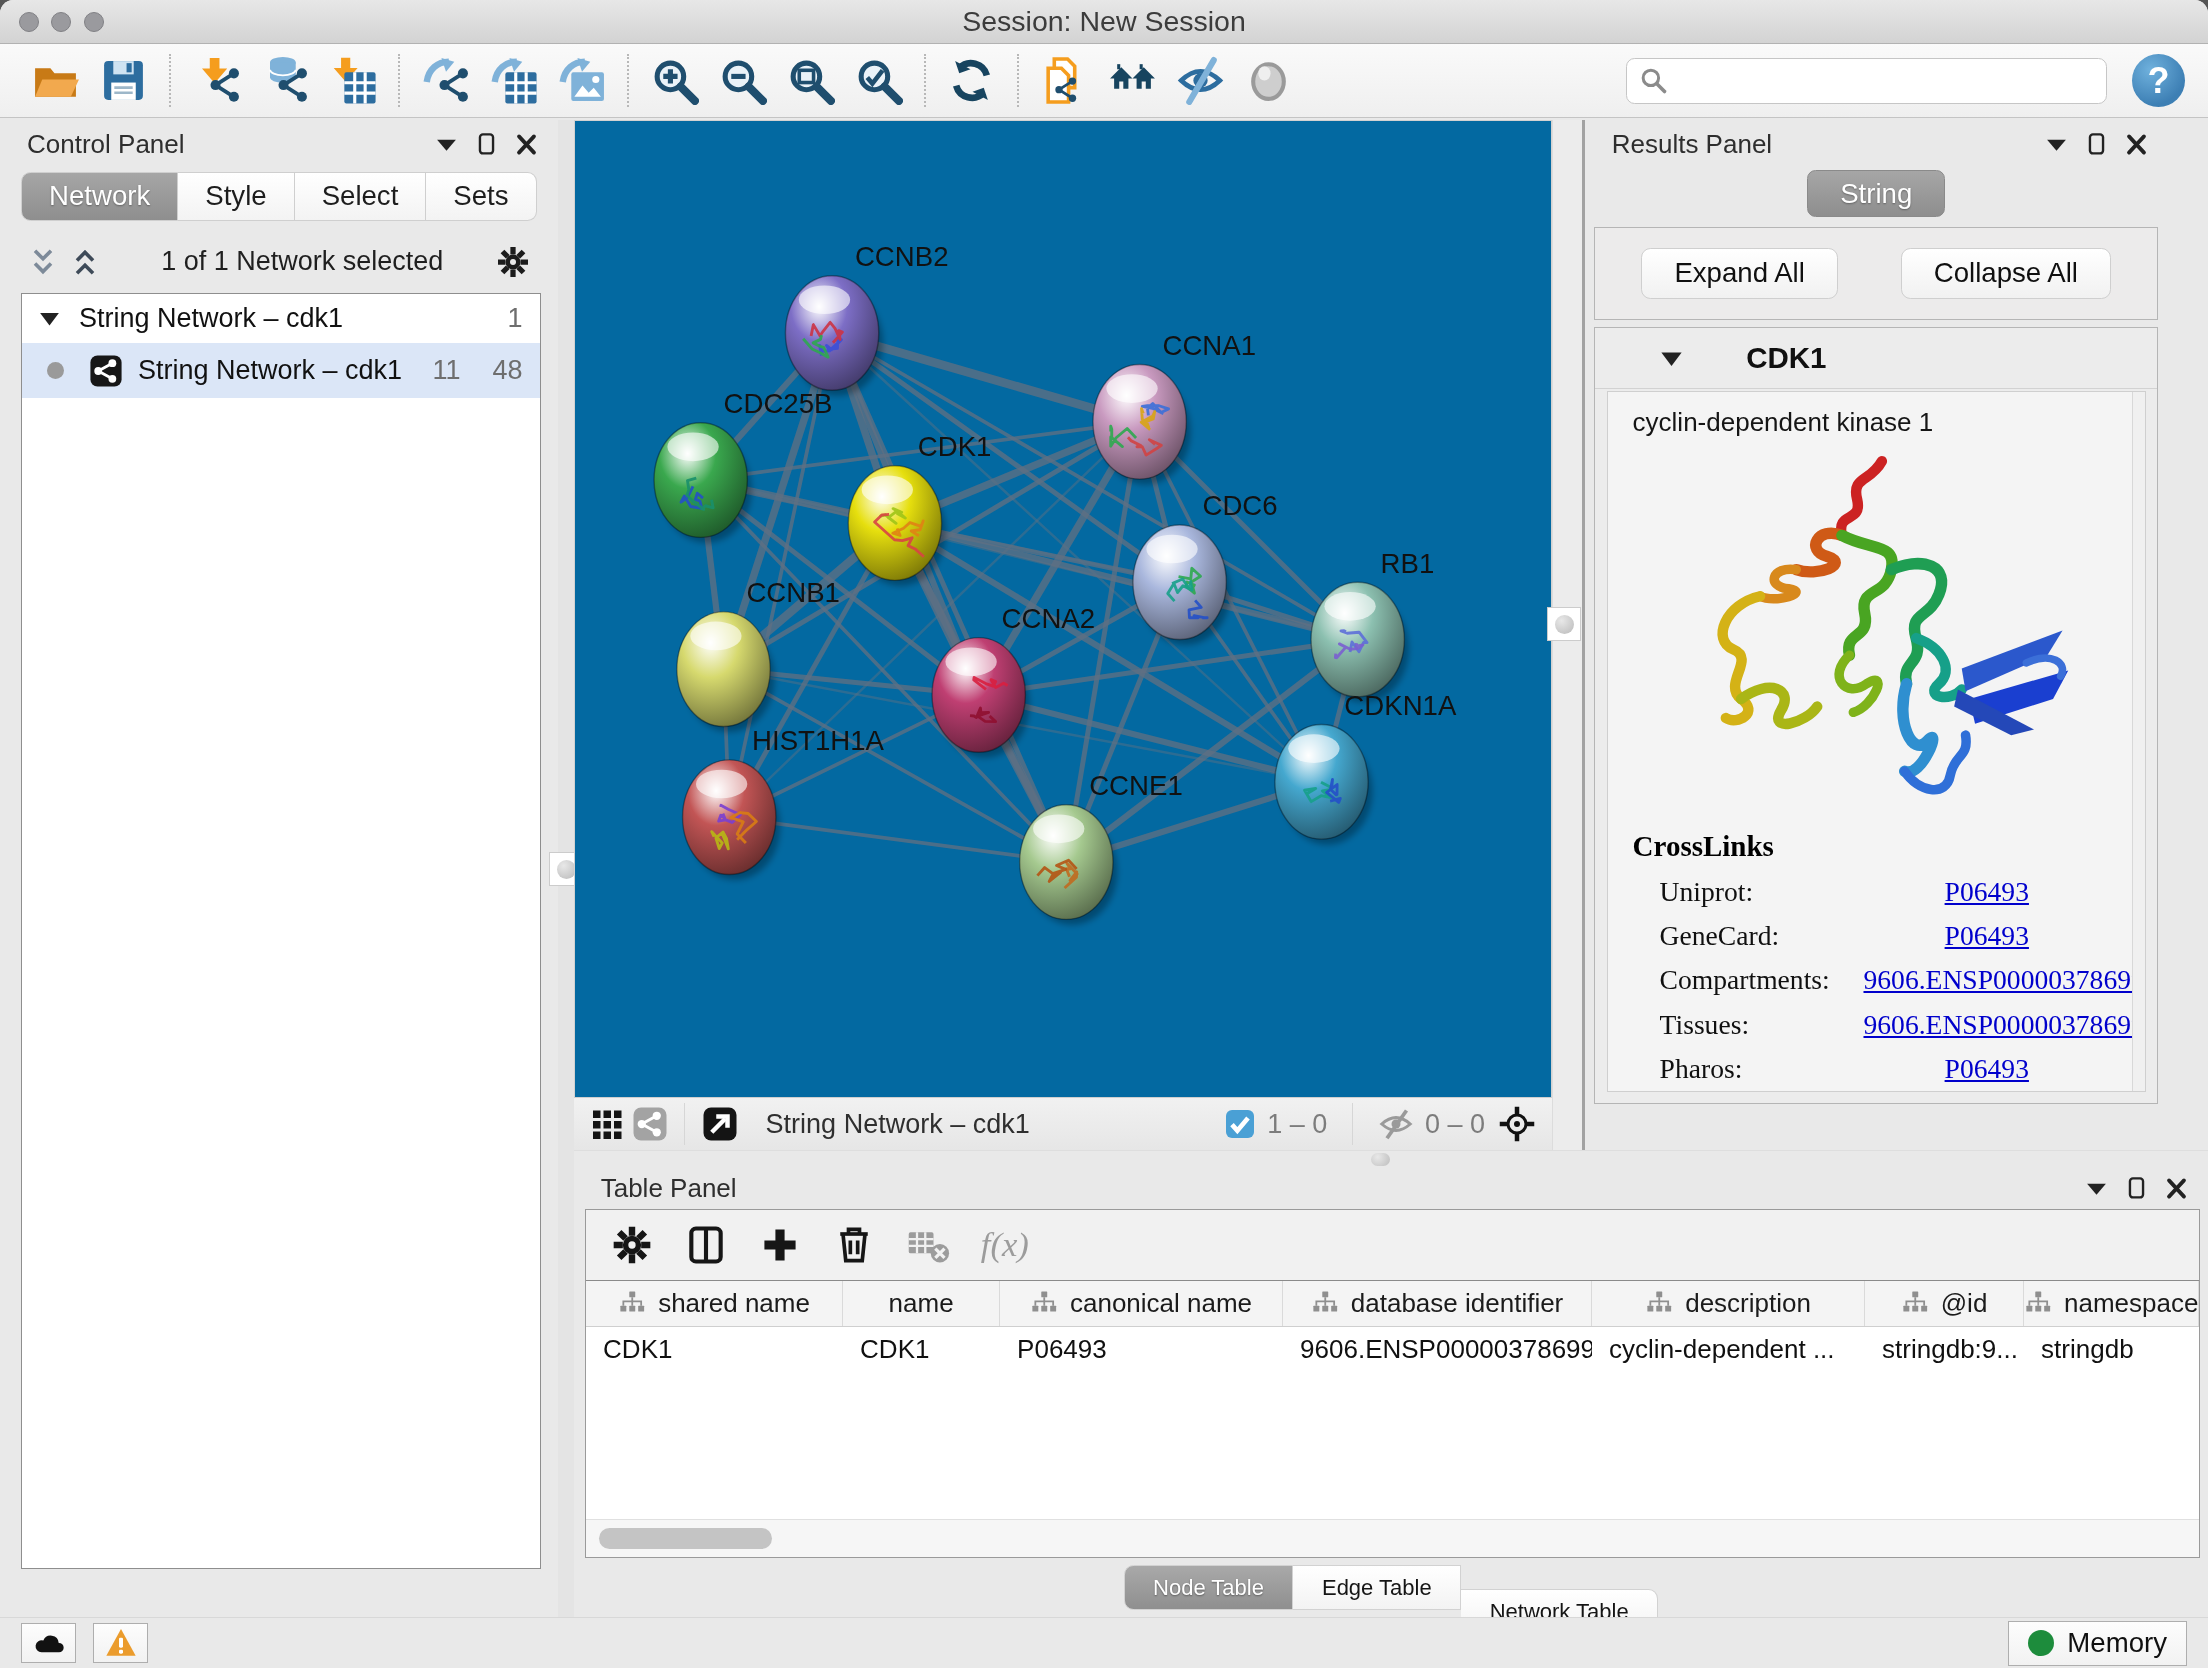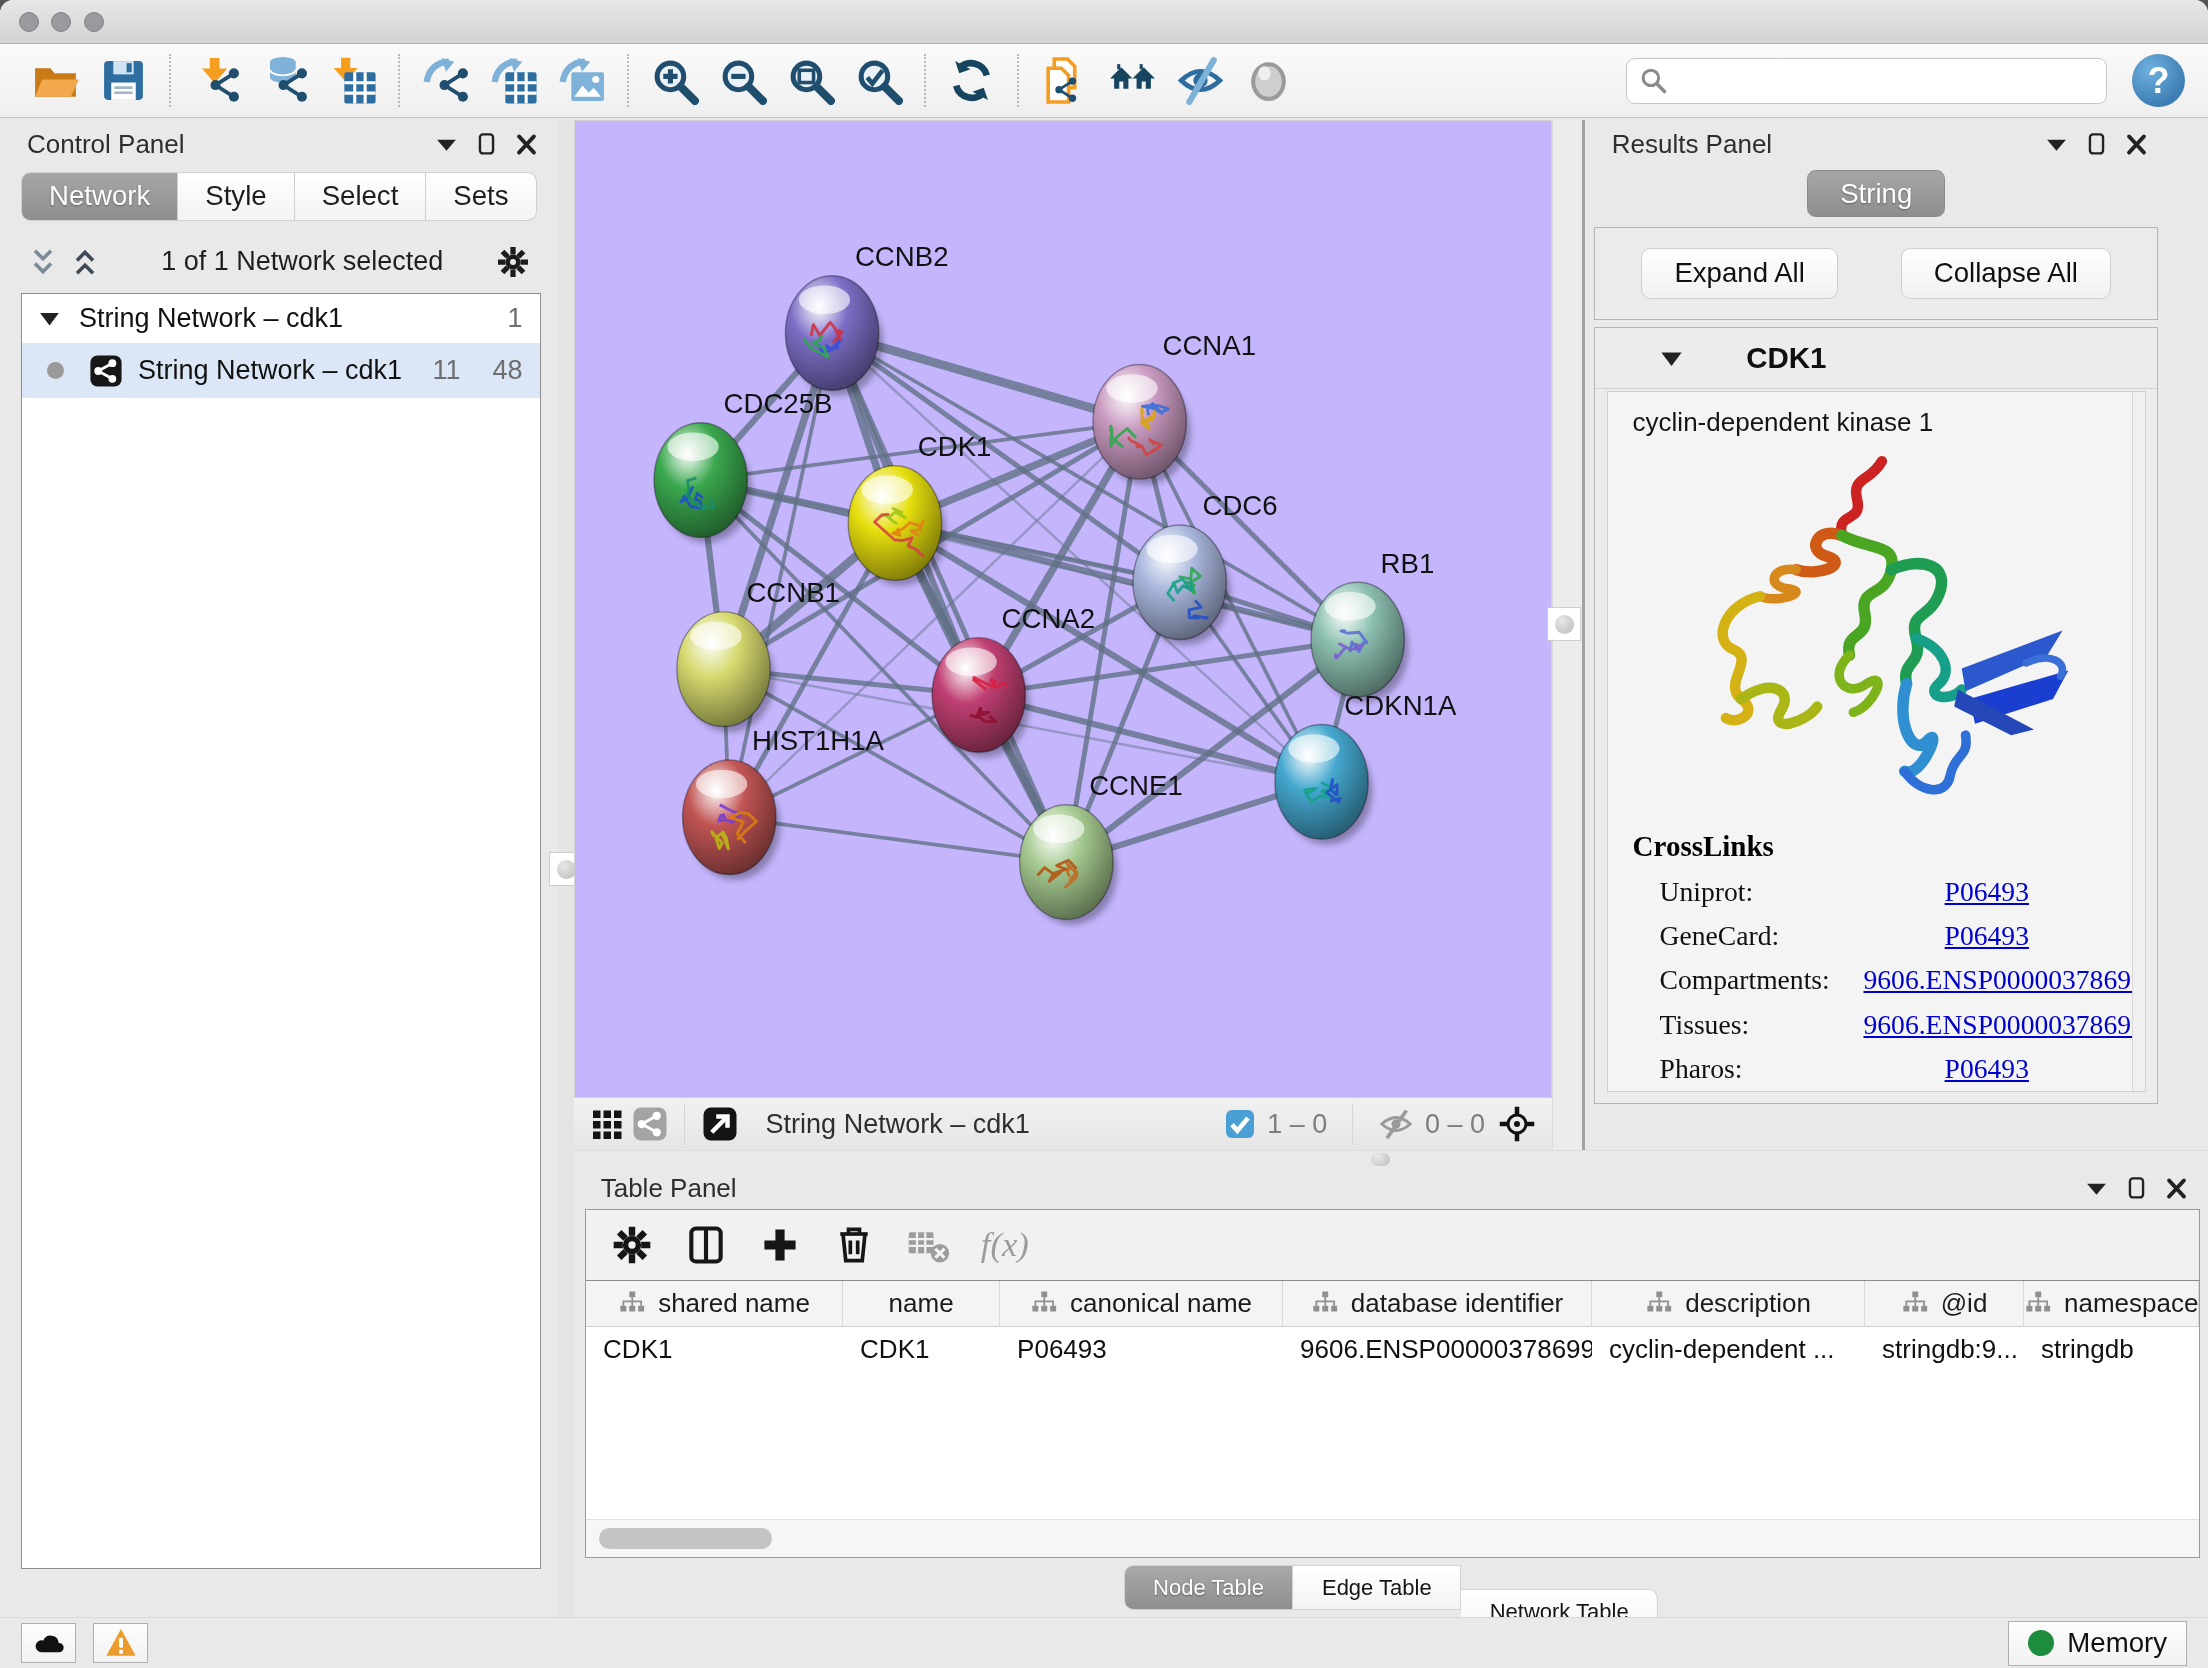--- a/index.html
+++ b/index.html
@@ -55,21 +55,21 @@
   .tree-child .n2 { margin-left:32px; color:#6e6e6e; }
 
   .v-splitter { width:17px; background:#e4e4e4; position:relative; }
   .v-splitter .handle { position:absolute; left:-8.6px; width:34px; height:34px; background:#fff; border:1px solid #ccc; top:732px; display:flex; align-items:center; justify-content:center; }
   .v-splitter .handle i { width:19px; height:19px; border-radius:50%; background:radial-gradient(circle at 35% 30%,#e8e8e8,#b9b9b9); display:block; }
 
   
   .center-col { flex:1; display:flex; flex-direction:column; }
   .canvas-row { flex:1; display:flex; min-height:0; }
   .network-area { display:flex; flex-direction:column; width:978px; }
-  .net-canvas { flex:1; background:#c4b5fd; border:1px solid #d2d2d2; border-bottom:none; position:relative; }
+  .net-canvas { flex:1; background:#0369a1; border:1px solid #d2d2d2; border-bottom:none; position:relative; }
   .net-canvas svg { width:100%; height:100%; display:block; }
   .canvas-bar { height:53px; background:linear-gradient(#f1f1f1,#e6e6e6); border-top:1.9px solid #cfcfcf; display:flex; align-items:center; padding:0 13.3px; font-size:27px; color:#2f2f2f; }
   .cb-btn { width:42px; height:40px; display:flex; align-items:center; justify-content:center; background:none; border:none; cursor:pointer; }
   .cb-btn svg { width:36px; height:36px; }
   .cb-sep { width:0; border-left:1.9px solid #d6d6d6; height:42px; margin:0 13.3px; }
   .cb-title { margin-left:25px; }
   .cb-right { margin-left:auto; display:flex; align-items:center; gap:11.4px; color:#7c7c7c; }
   .cb-right .cnt { font-size:27px; }
 
   .right-strip { width:30px; background:#ececec; border-left:1px solid #dcdcdc; position:relative; }
@@ -132,20 +132,21 @@
 <body>
 
 <div class="window">
 
   <div class="titlebar">
     <div class="traffic">
       <span></span>
       <span></span>
       <span></span>
     </div>
+    <div class="win-title">Session: New Session</div>
   </div>
 
   <div class="toolbar" id="main-toolbar">
     <span class="tb-group">
         <button class="tb-btn">
           <svg viewBox="0 0 48 48">
             <path d="M4 12h15l4 5h21v23H4z" fill="#c87a16"></path>
             <path d="M4 40l7-17h36l-8 17z" fill="#f2a94e"></path>
           </svg>
         </button>

